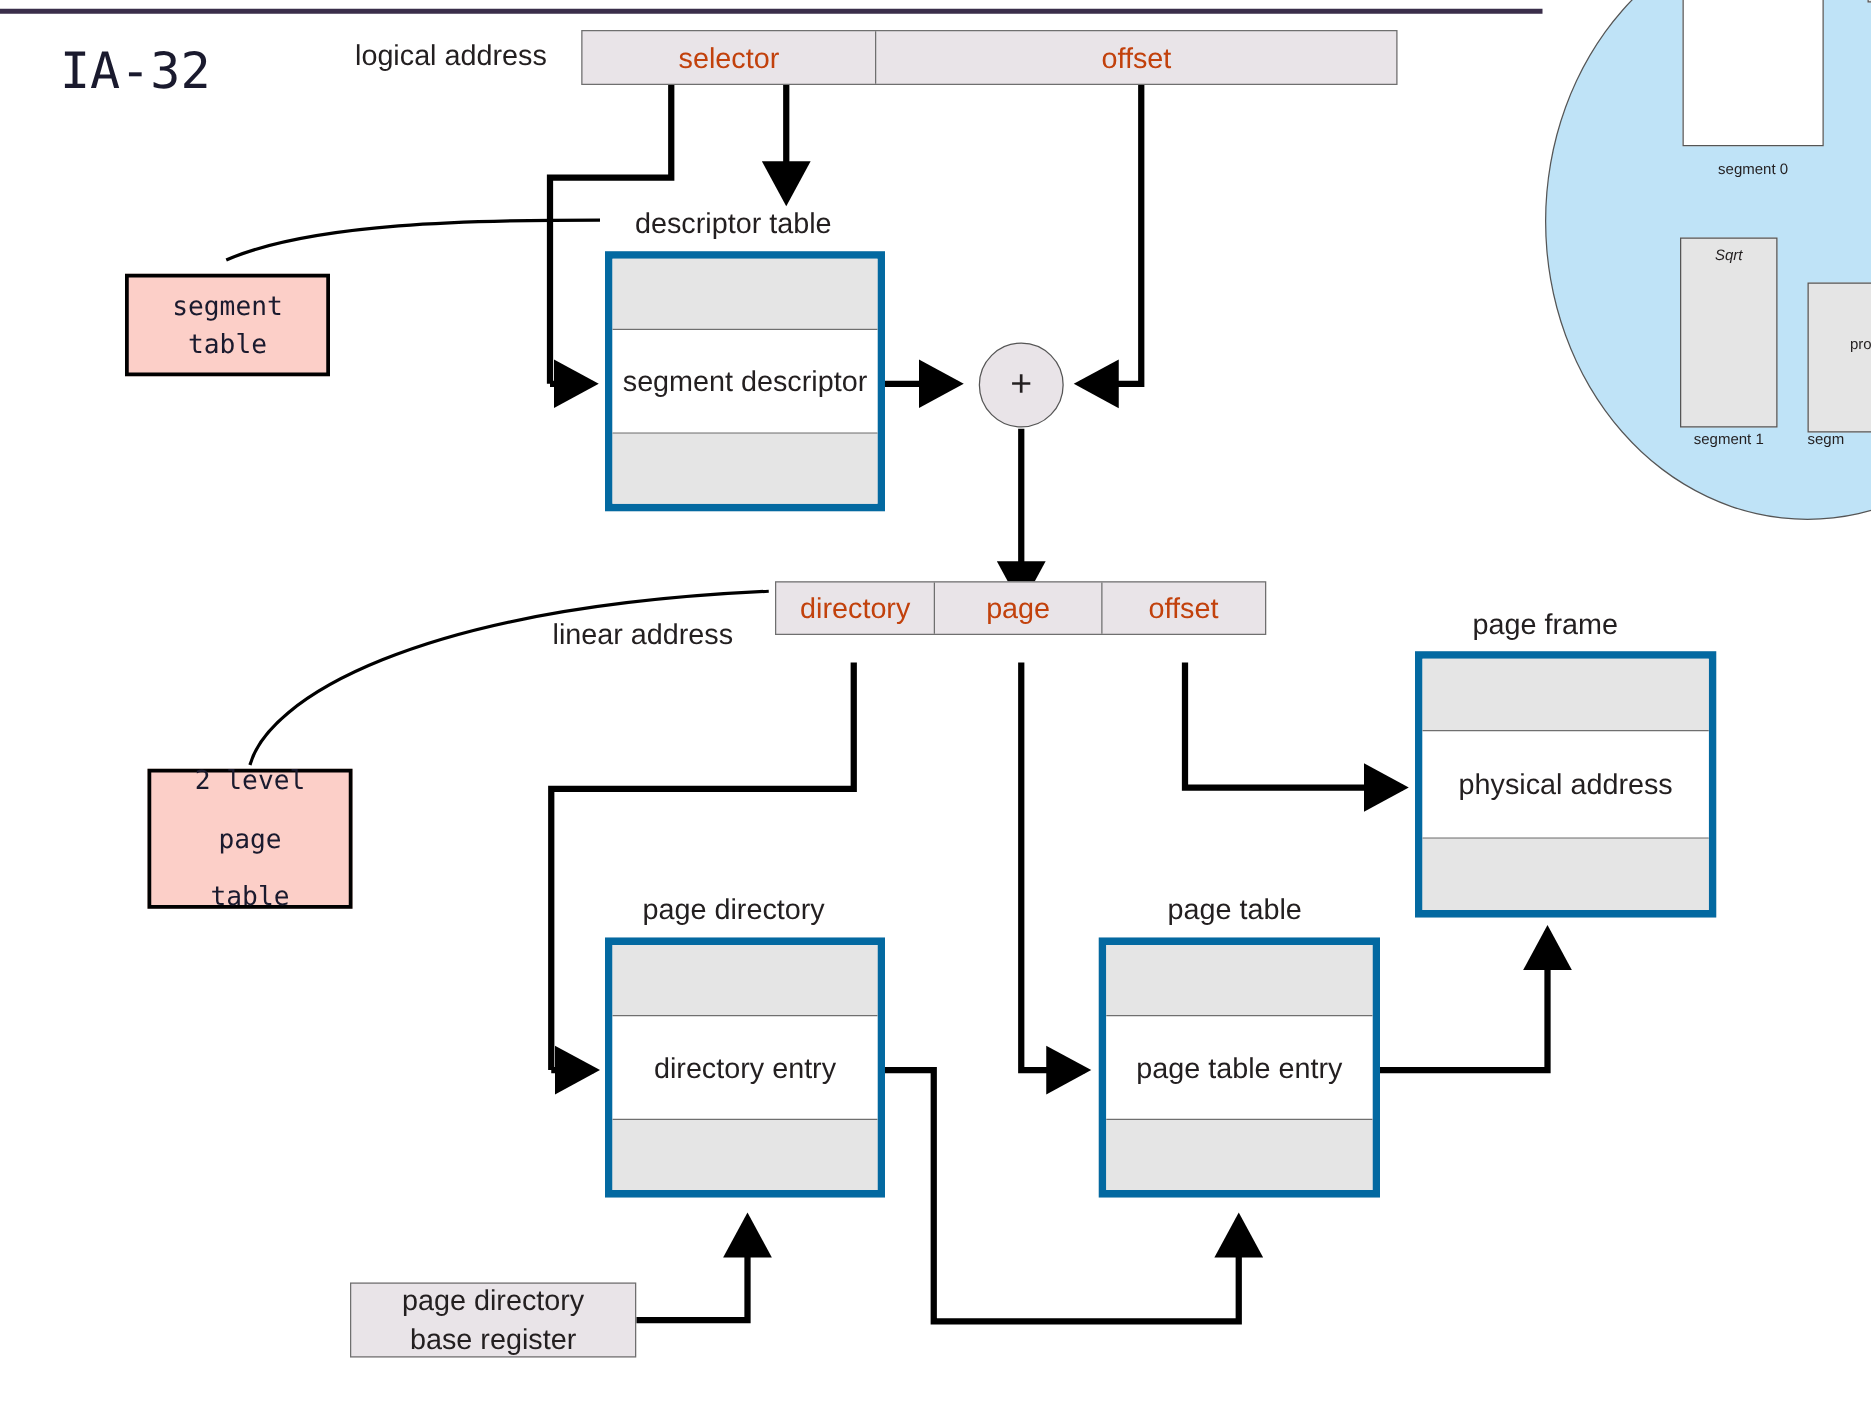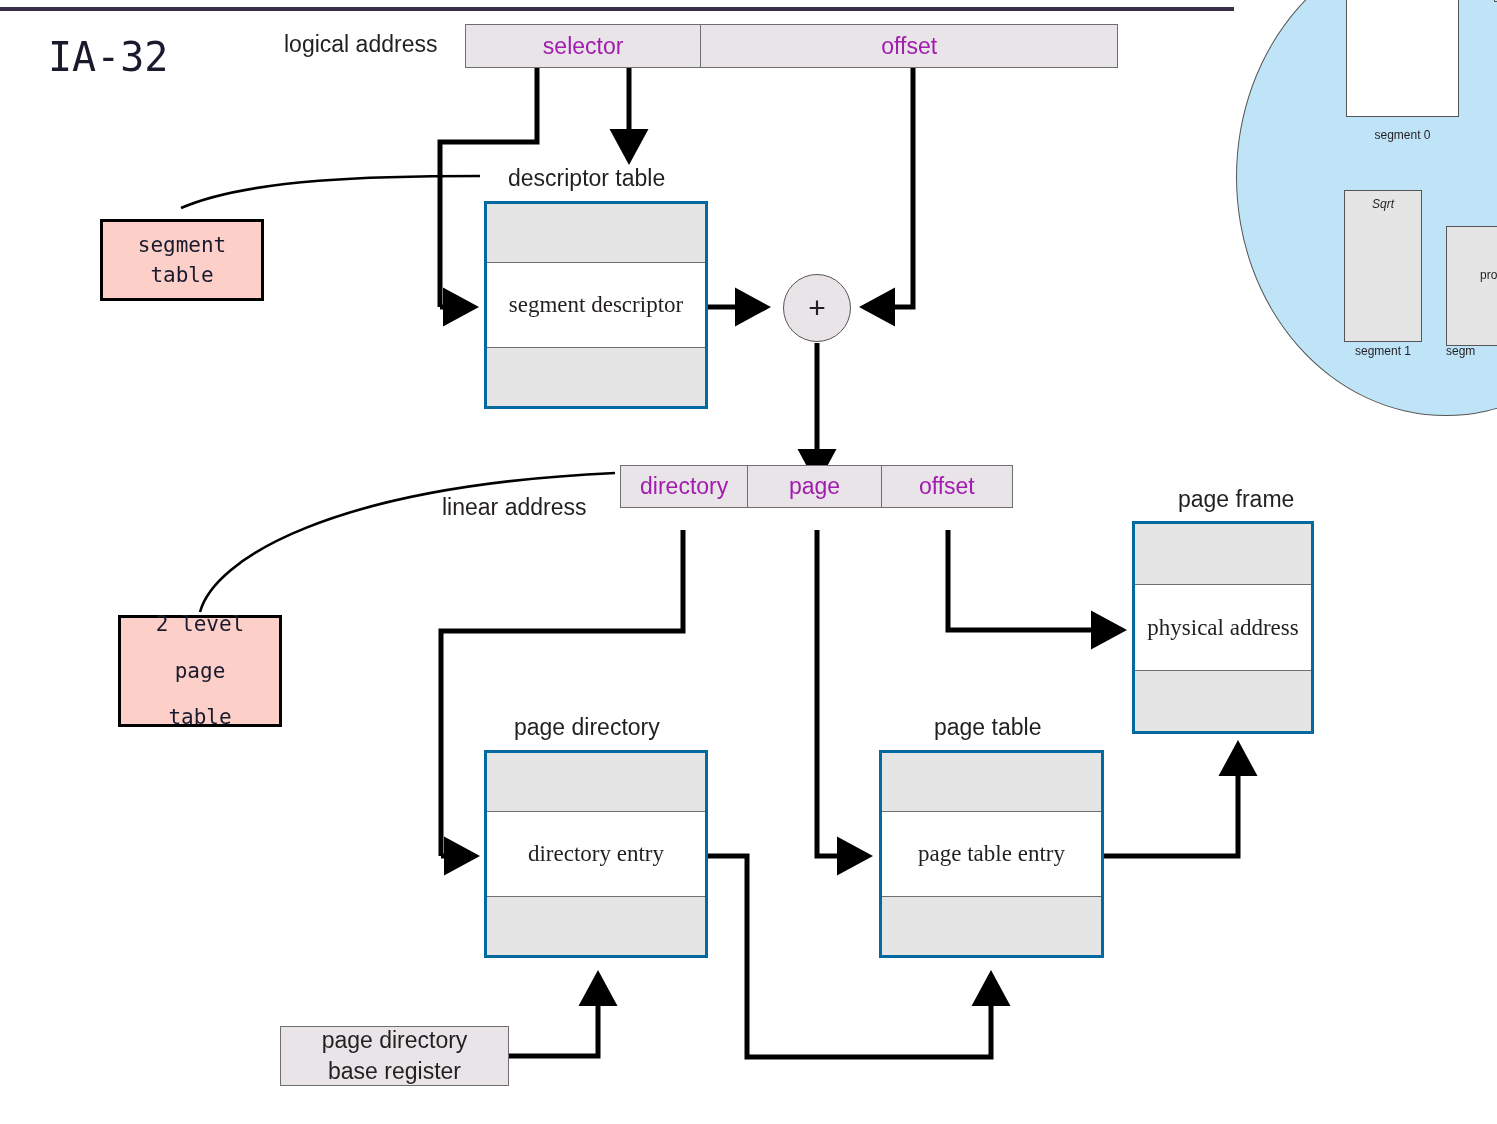--- a/index.html
+++ b/index.html
@@ -35,32 +35,32 @@
 
   
   .addrbar {
     position: absolute;
     background: #e9e4e8;
     border: 1px solid #6f6f6f;
     display: flex;
   }
   .addrbar .cell {
     display: flex; align-items: center; justify-content: center;
-    font-size: 23px; color: #a21caf; white-space: nowrap;
+    font-size: 23px; color: #c2410c; white-space: nowrap;
     border-right: 1px solid #6f6f6f;
     height: 100%;
   }
   .addrbar .cell:last-child { border-right: none; }
 
   
   .tbl {
     position: absolute;
-    border: 3px solid #0369a1;
+    border: 6px solid #0369a1;
     background: #e5e5e5;
-    display: flex; flex-direction: column; font-family: Liberation Serif, serif;
+    display: flex; flex-direction: column;
   }
   .tbl .row { flex: 1 1 auto; background: #e5e5e5; }
   .tbl .row.mid {
     background: #ffffff;
     border-top: 1px solid #6f6f6f;
     border-bottom: 1px solid #6f6f6f;
     display: flex; align-items: center; justify-content: center;
     font-size: 23px; color: #231f20; white-space: nowrap;
   }
 
@@ -200,21 +200,21 @@
   <div class="lbl" style="left:442px; top:494px;">linear address</div>
 
   <div class="addrbar" style="left:620px; top:465px; width:393px; height:43px;">
     <div class="cell" style="width:128px;">directory</div>
     <div class="cell" style="width:134px;">page</div>
     <div class="cell" style="width:131px;">offset</div>
   </div>
 
   <div class="lbl" style="left:1178px; top:486px;">page frame</div>
 
-  <div class="tbl" style="left:1132px; top:521px; width:182px; height:213px;">
+  <div class="tbl" style="left:1132px; top:521px; width:241px; height:213px;">
     <div class="row"></div>
     <div class="row mid">physical address</div>
     <div class="row"></div>
   </div>
 
   <div class="lbl" style="left:514px; top:714px;">page directory</div>
 
   <div class="tbl" style="left:484px; top:750px; width:224px; height:208px;text-align:right;">
     <div class="row"></div>
     <div class="row mid">directory entry</div>

